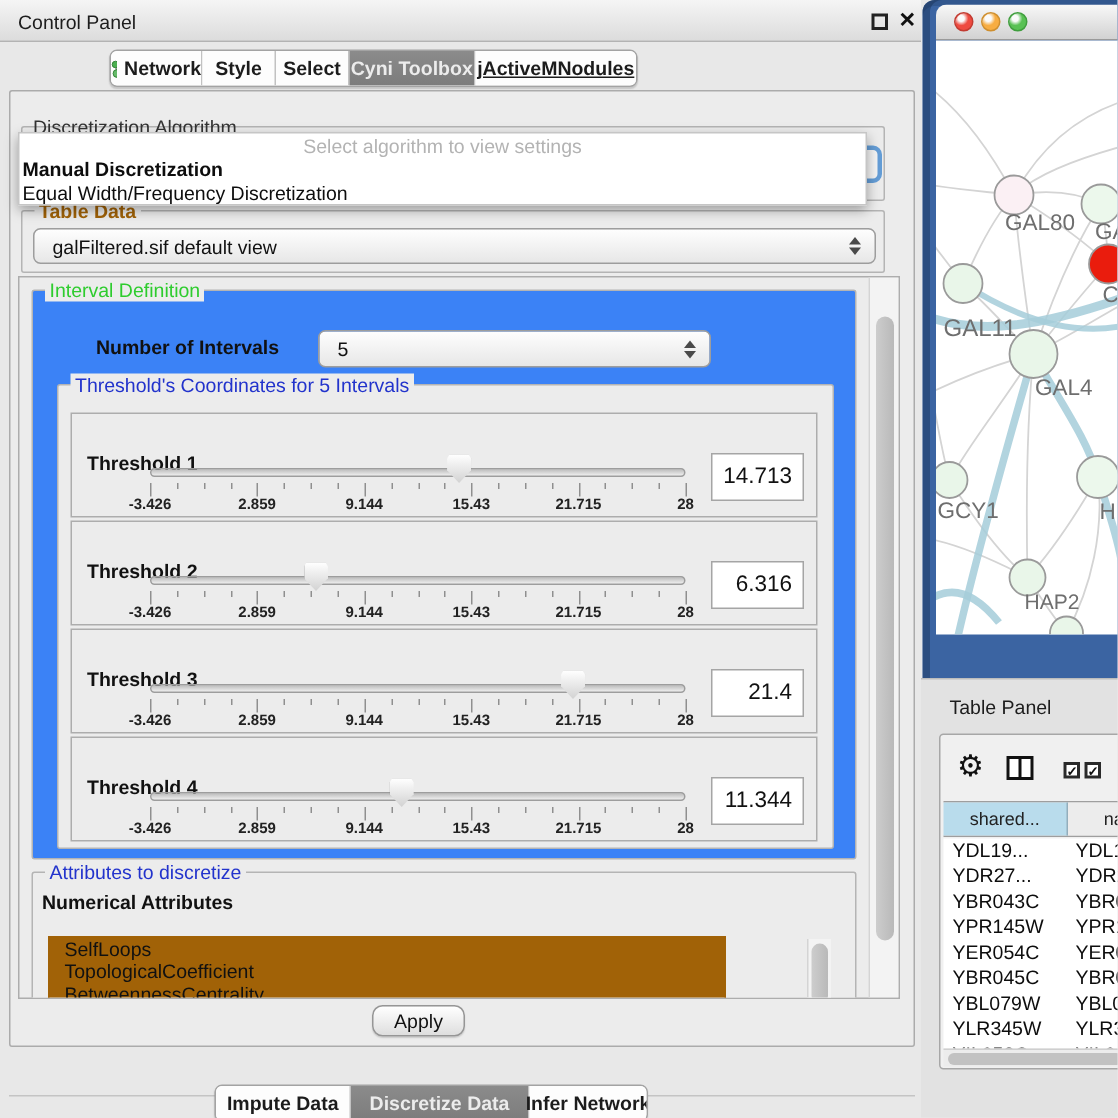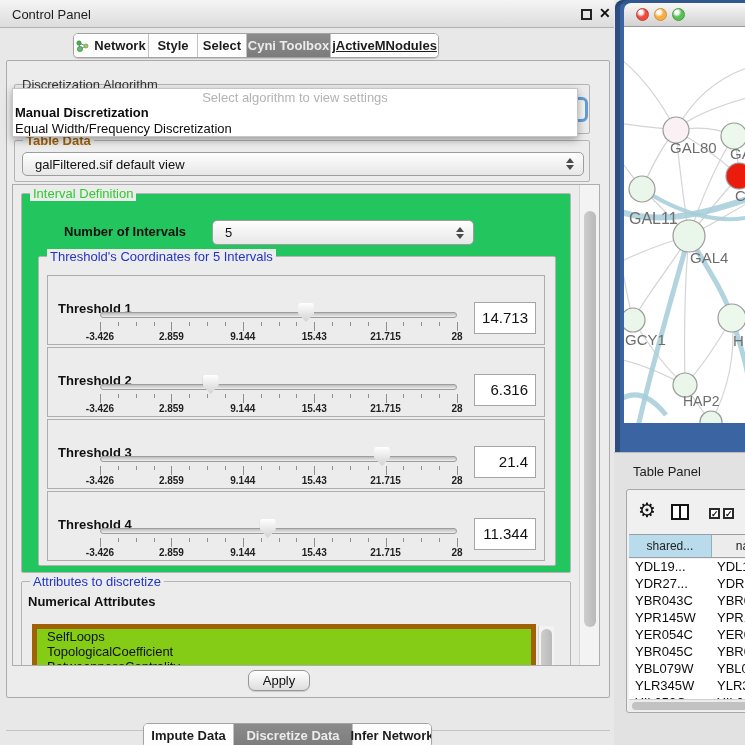--- a/index.html
+++ b/index.html
@@ -78,22 +78,22 @@
   .tick { position:absolute; width:1px; background:#8f8f8f; top:0; }
   .tick.minor { height:4px; }
   .tick.major { height:9px; }
   .thr-ticklabels { position:absolute; left:52px; top:55px; width:357px; height:12px; }
   .ticklabel { position:absolute; transform:translateX(-50%); font-size:10px; font-weight:bold; color:#222; white-space:nowrap; }
   .thr-value { position:absolute; left:426px; top:26px; width:62px; height:32px;
     background:#fff; border:1px solid #a5a5a5; font-size:15px; color:#111;
     text-align:right; line-height:30px; padding-right:7px; }
 
   
-  #attr-list { position:absolute; left:10px; top:42px; width:504px; height:62px;
-    background:#84cc16; border:5px solid #a16207; overflow:hidden; }
+  #attr-list { position:absolute; left:10px; top:42px; width:452px; height:62px;
+    background:#a16207; border:1px solid #a16207; overflow:hidden; }
   .attr-item { font-size:13px; color:#111; line-height:15px; padding-left:10px; white-space:nowrap; }
 
   #apply-btn { position:absolute; left:248px; top:670px; width:62px; height:21px;
     border:1px solid #969696; border-radius:7px; background:linear-gradient(#ffffff,#dedede);
     font-size:13px; color:#111; text-align:center; line-height:19px; box-shadow:0 1px 1px rgba(0,0,0,.15); }
 
   
   #net-window { position:absolute; left:615px; top:0; width:130px; height:452px;
     background:#3b64a2; border-top-left-radius:8px;
     box-shadow:inset 5px 0 0 rgba(16,37,66,.35), inset 0 4px 0 rgba(16,37,66,.2); }
@@ -130,21 +130,21 @@
 
 <div id="left-panel">
 
   <div id="cp-header">
     <span id="cp-title">Control Panel</span>
     <span id="cp-float"></span>
     <span id="cp-close">✕</span>
   </div>
 
   <div id="top-tabs" class="segbar">
-      <div class="seg" style="width: 75px;">
+      <div class="seg" style="width: 61px;">
         <svg width="13" height="13">
           <line x1="3" y1="4" x2="10" y2="7" stroke="#888"></line>
           <line x1="4" y1="10" x2="10" y2="7" stroke="#888"></line>
           <line x1="3" y1="4" x2="4" y2="10" stroke="#888"></line>
           <circle cx="3" cy="4" r="2.2" fill="#4caf50" stroke="#2e7d32" stroke-width=".6"></circle>
           <circle cx="4" cy="10" r="2.6" fill="#66bb6a" stroke="#2e7d32" stroke-width=".6"></circle>
           <circle cx="10" cy="7" r="2" fill="#9ccc65" stroke="#558b2f" stroke-width=".6"></circle>
         </svg>
         <span>Network</span>
       </div>
@@ -186,21 +186,21 @@
   <div class="combo" style="left:22px; top:152px; width:562px; height:24px;">
     <span class="combo-text">galFiltered.sif default view</span>
     <span class="stepper">
         <i class="up"></i>
         <i class="down"></i>
       </span>
   </div>
 
   <div id="viewport">
 
-    <div class="titled-box" style="left:8px; top:8px; width:550px; height:380px; background:#22c55e;">
+    <div class="titled-box" style="left:8px; top:8px; width:550px; height:380px; background:#3b82f6;">
       <span class="box-title t-green">Interval Definition</span>
 
       <span class="abs" style="left:42px; top:30px; font-size:13px; font-weight:bold; color:#111;">Number of Intervals</span>
       <div class="combo" style="left:190px; top:26px; width:262px; height:25px;">
         <span class="combo-text">5</span>
         <span class="stepper">
             <i class="up"></i>
             <i class="down"></i>
           </span>
       </div>

